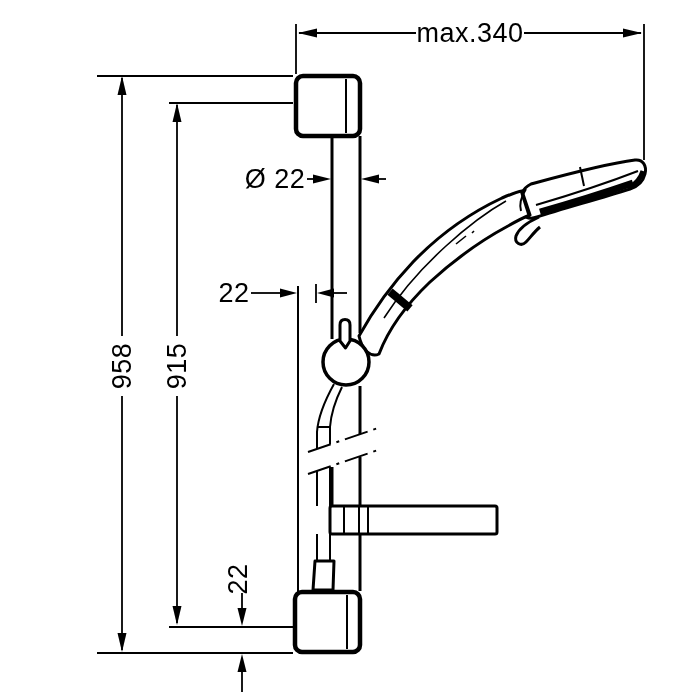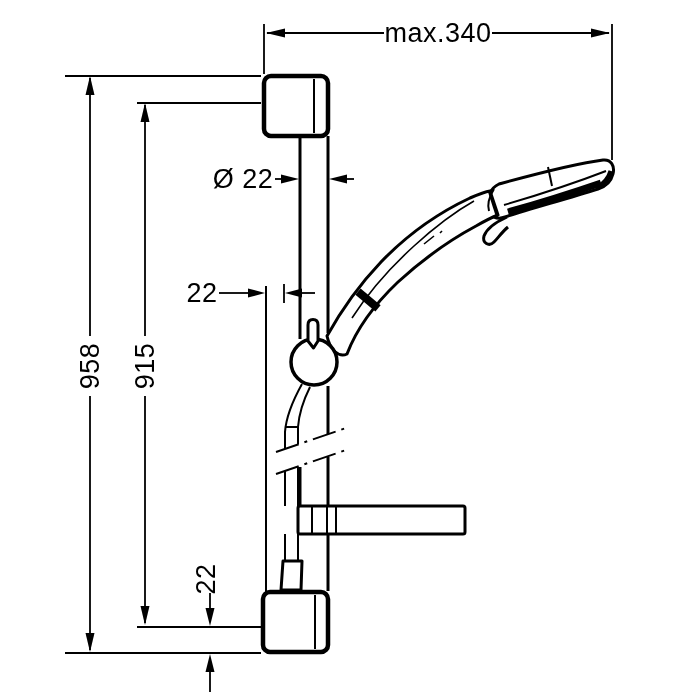--- a/index.html
+++ b/index.html
@@ -9,20 +9,21 @@
     height: 696px;
     background: #ffffff;
     overflow: hidden;
     font-family: "Liberation Sans", sans-serif;
   }
   .stage {
     position: relative;
     width: 664px;
     height: 696px;
     background: #ffffff;
+    margin-left: 32px;
   }
   svg { display: block; }
   .dim-line   { stroke: #000; stroke-width: 1.8; fill: none; }
   .dim-arrow  { fill: #000; stroke: none; }
   .dim-text   { fill: #000; font-family: "Liberation Sans", sans-serif; font-size: 27px; letter-spacing: 0.5px; }
   .obj        { stroke: #000; stroke-width: 3; fill: none; stroke-linecap: butt; }
   .obj-fill   { stroke: #000; stroke-width: 3; fill: #fff; stroke-linejoin: round; }
   .obj-bold   { stroke: #000; stroke-width: 4.5; fill: #fff; stroke-linejoin: round; }
   .obj-thin   { stroke: #000; stroke-width: 2; fill: none; }
   .obj-hair   { stroke: #000; stroke-width: 1.6; fill: none; }

